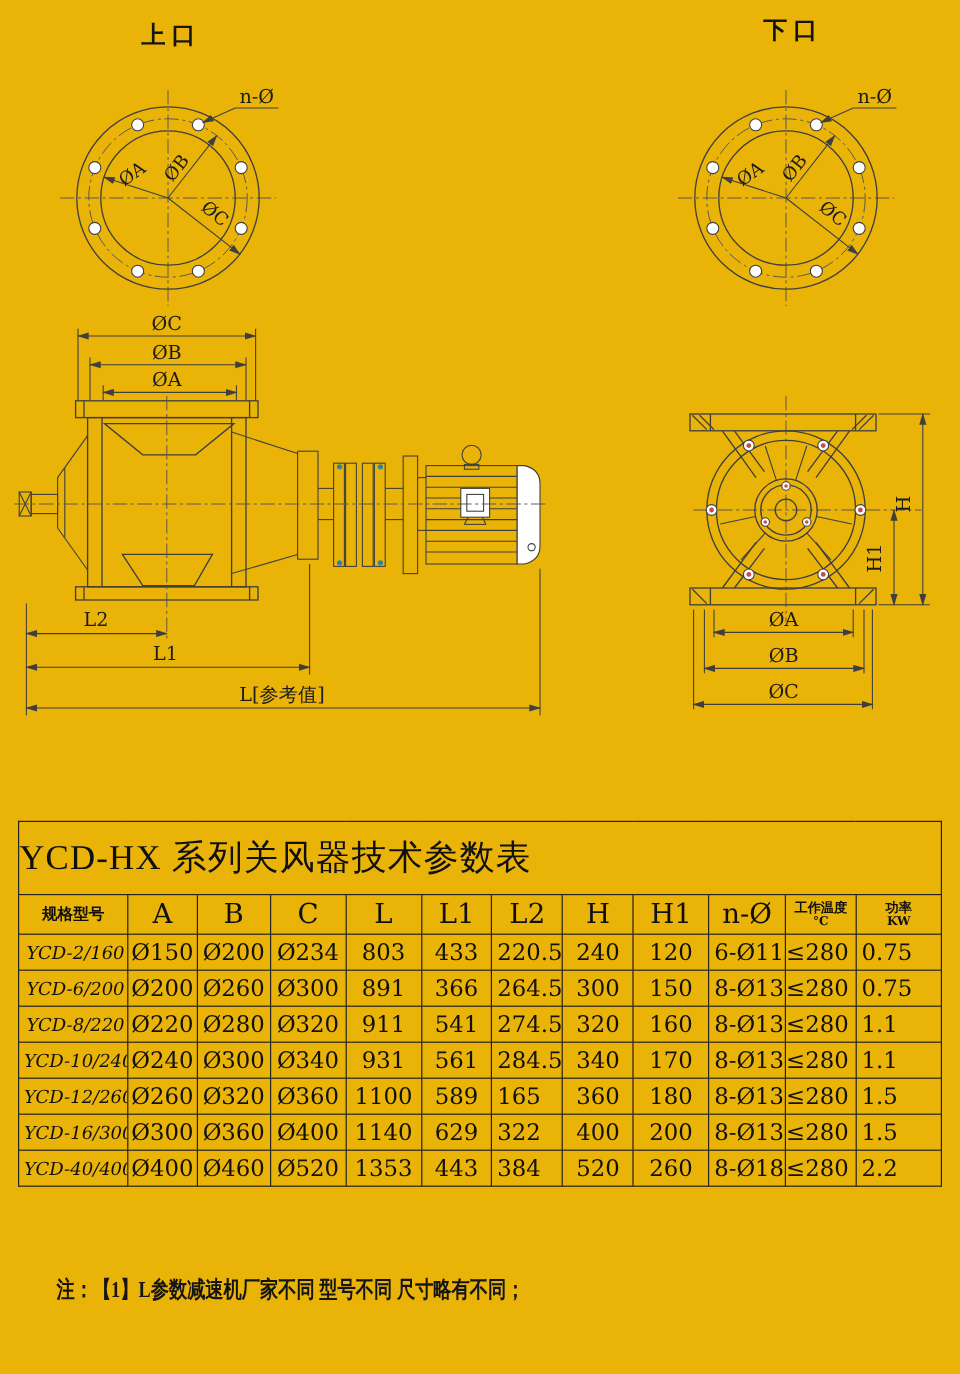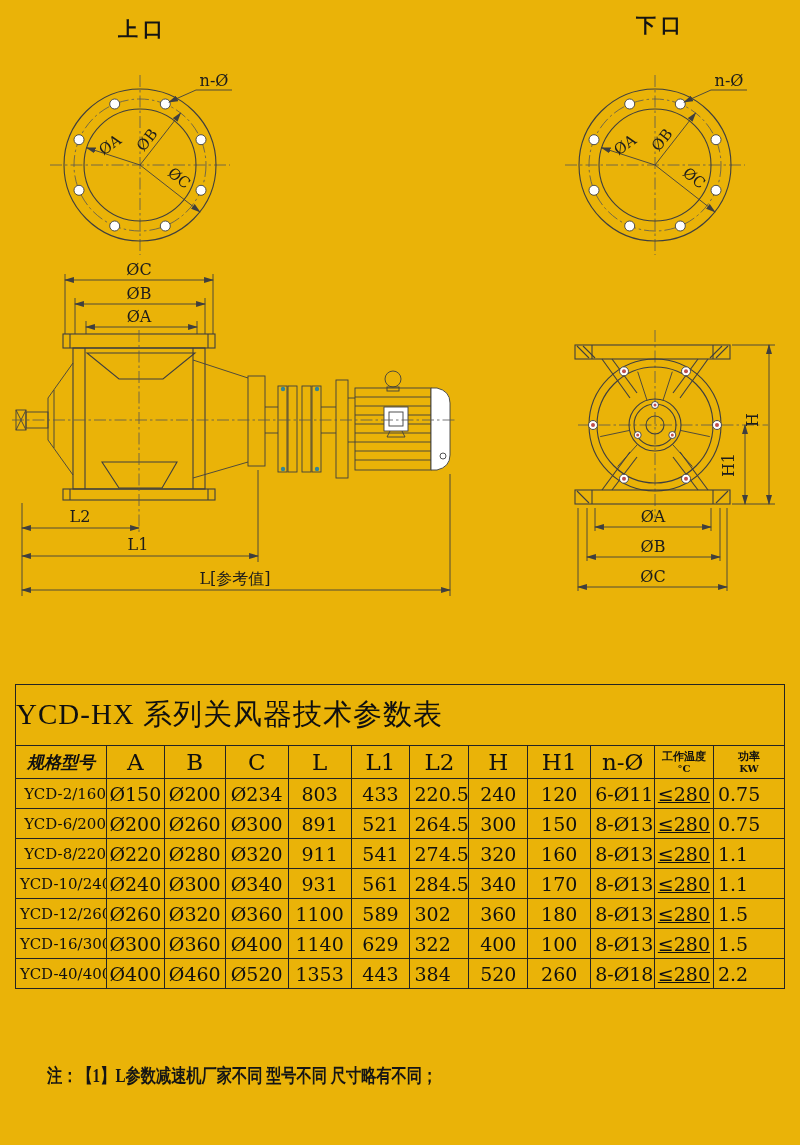--- a/index.html
+++ b/index.html
@@ -12,27 +12,27 @@
   .cl{fill:none;stroke:#555;stroke-width:0.8;stroke-dasharray:12 3 2.5 3;}
   .dm{fill:none;stroke:#3f3f3f;stroke-width:0.9;}
   .hole{fill:#ffffff;stroke:#3f3f3f;stroke-width:0.9;}
   .svglbl{fill:#1c1c1c;font-family:"DejaVu Serif",serif;font-size:15px;}
   .svglbl.big{font-size:16px;}
   
   .spec{position:absolute;left:15px;top:684px;width:770px;border-collapse:collapse;table-layout:fixed;}
   .spec td,.spec th{border:1.4px solid #242424;padding:0;font-weight:400;overflow:hidden;white-space:nowrap;}
   .spec .ttl{height:60px;font-size:29px;letter-spacing:1px;text-align:left;font-family:"Liberation Serif",serif;color:#101010;}
   .spec .hdr th{height:32px;text-align:center;font-size:23px;font-family:"DejaVu Serif",serif;color:#101010;}
-  .spec .hdr th.modelh{font-size:17px;font-weight:700;font-style:italic;}
+  .spec .hdr th.modelh{font-size:13px;font-weight:700;}
   .h2a{font-size:11px;font-weight:700;line-height:13px;}
   .h2b{font-size:10px;font-weight:700;line-height:11px;font-family:"DejaVu Serif",serif;}
   .spec tbody td{height:29px;font-size:19px;font-family:"DejaVu Serif",serif;text-align:center;color:#101010;}
-  .spec tbody td.model{font-size:15px;text-align:right;padding-left:4px;}
+  .spec tbody td.model{font-size:15px;text-align:center;padding-left:4px;font-style:italic;}
   .spec tbody td.al{text-align:left;padding-left:4px;}
-  .spec tbody td.ar{text-align:right;padding-right:3px;text-decoration:underline;}
+  .spec tbody td.ar{text-align:left;padding-right:3px;}
   
   .notes{position:absolute;left:47px;top:1061px;width:740px;font-size:19px;font-weight:700;
          line-height:29px;color:#151515;}
   .cjkc{display:inline-block;transform:scaleX(0.8);transform-origin:0 50%;white-space:nowrap;}
   .nline2{padding-left:29px;}
 </style>
 </head>
 <body>
 
 <div class="sheet">
@@ -365,21 +365,21 @@
           <td class="al">6-Ø11</td>
           <td class="ar">≤280</td>
           <td class="al">0.75</td>
       </tr>
       <tr>
         <td class="model">YCD-6/200</td>
           <td>Ø200</td>
           <td>Ø260</td>
           <td>Ø300</td>
           <td>891</td>
-          <td>521</td>
+          <td>366</td>
           <td class="al">264.5</td>
           <td>300</td>
           <td>150</td>
           <td class="al">8-Ø13</td>
           <td class="ar">≤280</td>
           <td class="al">0.75</td>
       </tr>
       <tr>
         <td class="model">YCD-8/220</td>
           <td>Ø220</td>
@@ -408,37 +408,37 @@
           <td class="ar">≤280</td>
           <td class="al">1.1</td>
       </tr>
       <tr>
         <td class="model">YCD-12/260</td>
           <td>Ø260</td>
           <td>Ø320</td>
           <td>Ø360</td>
           <td>1100</td>
           <td>589</td>
-          <td class="al">302</td>
+          <td class="al">165</td>
           <td>360</td>
           <td>180</td>
           <td class="al">8-Ø13</td>
           <td class="ar">≤280</td>
           <td class="al">1.5</td>
       </tr>
       <tr>
         <td class="model">YCD-16/300</td>
           <td>Ø300</td>
           <td>Ø360</td>
           <td>Ø400</td>
           <td>1140</td>
           <td>629</td>
           <td class="al">322</td>
           <td>400</td>
-          <td>100</td>
+          <td>200</td>
           <td class="al">8-Ø13</td>
           <td class="ar">≤280</td>
           <td class="al">1.5</td>
       </tr>
       <tr>
         <td class="model">YCD-40/400</td>
           <td>Ø400</td>
           <td>Ø460</td>
           <td>Ø520</td>
           <td>1353</td>

